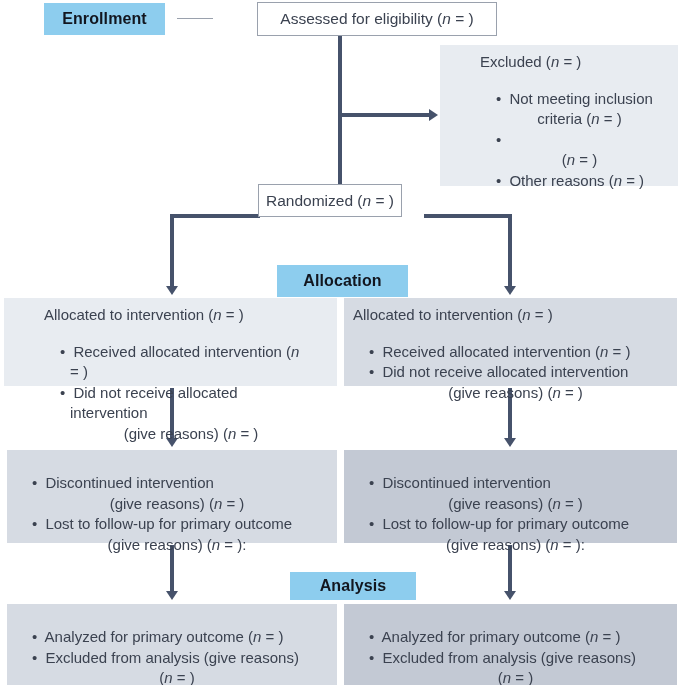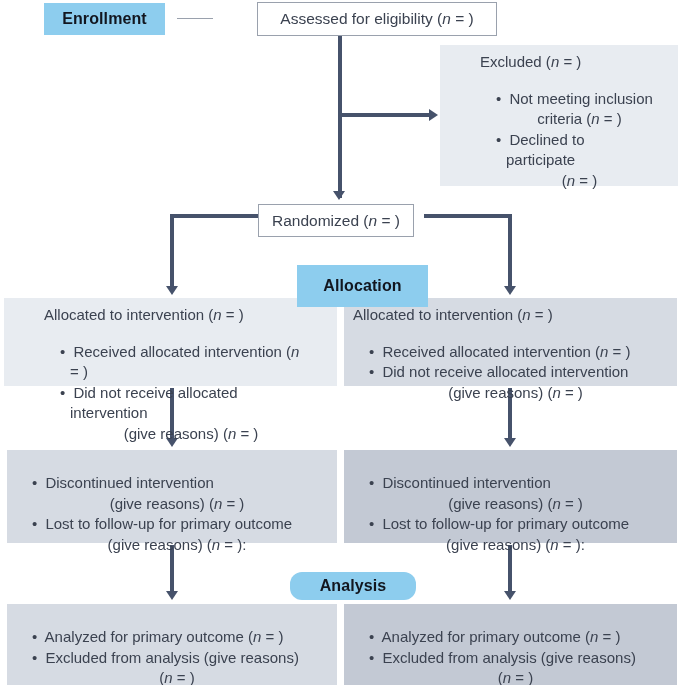--- a/index.html
+++ b/index.html
@@ -29,39 +29,39 @@
     color: #12161f;
     font-weight: bold;
     font-size: 16px;
     display: flex;
     align-items: center;
     justify-content: center;
     letter-spacing: 0.1px;
     z-index: 5;
   }
   #badge-enrollment { left: 44px;  top: 3px;   width: 121px; height: 32px; }
-  #badge-allocation { left: 277px; top: 265px; width: 131px; height: 42px; margin-left: 20px; }
+  #badge-allocation { left: 277px; top: 265px; width: 131px; height: 32px; }
   #badge-followup   { left: 290px; top: 420px; width: 126px; height: 28px; }
-  #badge-analysis   { left: 290px; top: 572px; width: 126px; height: 28px; border-radius: 12px; }
+  #badge-analysis   { left: 290px; top: 572px; width: 126px; height: 28px; }
 
   
   .outline-box {
     position: absolute;
     background: #ffffff;
     border: 1px solid #9aa1ad;
     display: flex;
     align-items: center;
     justify-content: center;
     font-size: 15.5px;
     color: #3b4250;
     z-index: 4;
     box-sizing: border-box;
   }
   #box-assessed   { left: 213px; top: 2px;   width: 240px; height: 34px; margin-left: 44px; }
-  #box-randomized { left: 258px; top: 204px; width: 156px; height: 33px; }
+  #box-randomized { left: 258px; top: 184px; width: 144px; height: 33px; }
 
   
   .panel {
     position: absolute;
     box-sizing: border-box;
     font-size: 15px;
     line-height: 20.5px;
     color: #3b4250;
     padding: 7px 9px 7px 9px;
     z-index: 3;
@@ -187,22 +187,24 @@
   </div>
 
   <div class="panel panel-light" id="panel-excluded">
     <div class="lead">Excluded (<span class="ital">n</span> = )</div>
     <ul>
       <li>
         <span>Not meeting inclusion</span>
         <span class="cont">criteria (<span class="ital">n</span> = )</span>
       </li>
       <li>
-        <span>Declined to participate</span>
         <span class="cont">(<span class="ital">n</span> = )</span>
+      </li>
+      <li>
+        <span>Other reasons (<span class="ital">n</span> = )</span>
       </li>
     </ul>
   </div>
 
   <div class="panel panel-light" id="panel-alloc-left">
     <div class="lead">Allocated to intervention (<span class="ital">n</span> = )</div>
     <ul>
       <li>
         <span>Received allocated intervention (<span class="ital">n</span> = )</span>
       </li>

